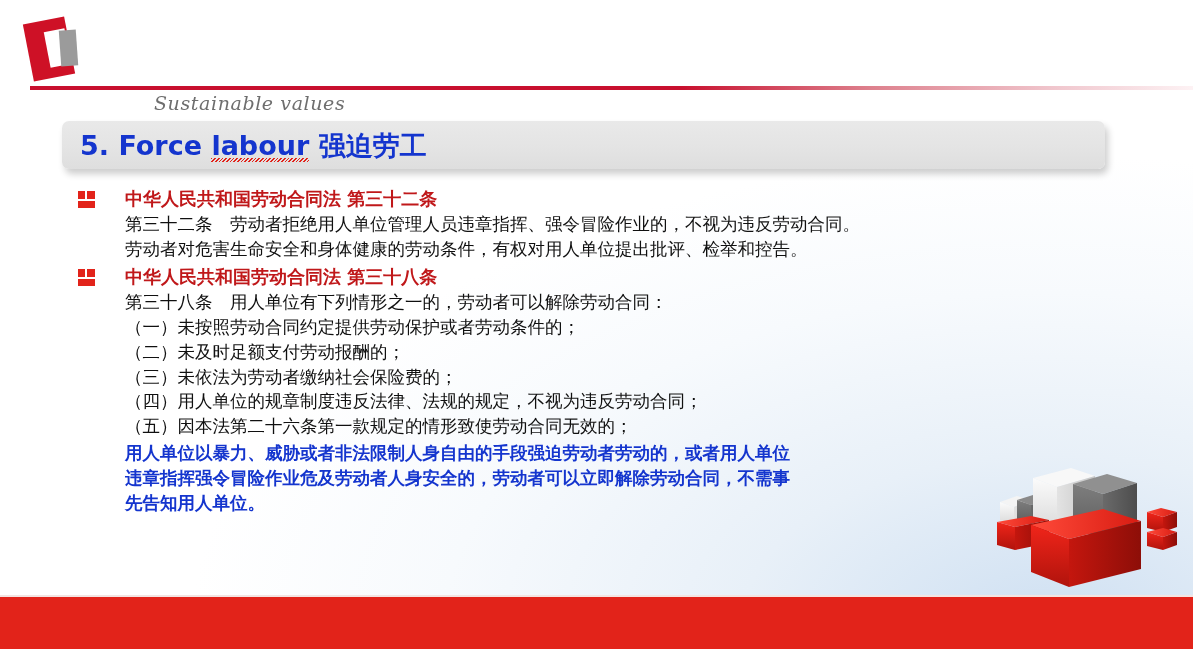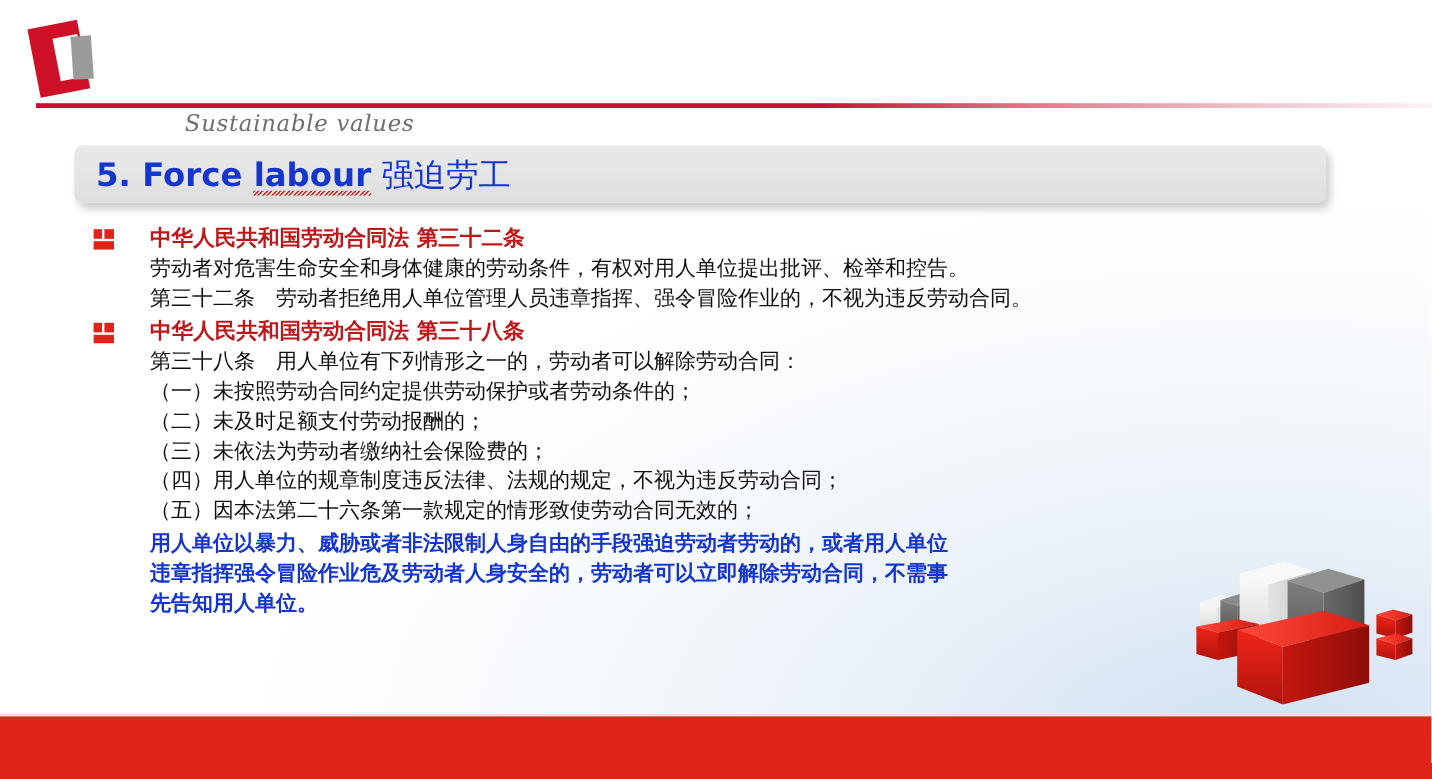--- a/index.html
+++ b/index.html
@@ -127,21 +127,21 @@
     position: absolute;
     left: 0;
     right: 0;
     bottom: -1px;
     height: 4px;
     background:
       repeating-linear-gradient(135deg,
         #e2231a 0px, #e2231a 1.2px,
         transparent 1.2px, transparent 2.6px);
   }
-  .title-cn { font-weight: normal; }
+  .title-cn { font-weight: bold; }
 
   
   .content {
     position: absolute;
     left: 78px;
     top: 186px;
     width: 1050px;
   }
   .sec { position: relative; }
   .sec + .sec { margin-top: 2px; }
@@ -236,22 +236,22 @@
   <div class="content">
 
     <div class="sec">
       <span class="bullet-icon">
         <i class="q1"></i>
           <i class="q2"></i>
           <i class="q3"></i>
       </span>
       <h3 class="sec-head">中华人民共和国劳动合同法 第三十二条</h3>
       <div class="sec-body">
+        <p>第三十二条　劳动者拒绝用人单位管理人员违章指挥、强令冒险作业的，不视为违反劳动合同。</p>
         <p>劳动者对危害生命安全和身体健康的劳动条件，有权对用人单位提出批评、检举和控告。</p>
-        <p>第三十二条　劳动者拒绝用人单位管理人员违章指挥、强令冒险作业的，不视为违反劳动合同。</p>
       </div>
     </div>
 
     <div class="sec">
       <span class="bullet-icon">
         <i class="q1"></i>
           <i class="q2"></i>
           <i class="q3"></i>
       </span>
       <h3 class="sec-head">中华人民共和国劳动合同法 第三十八条</h3>

